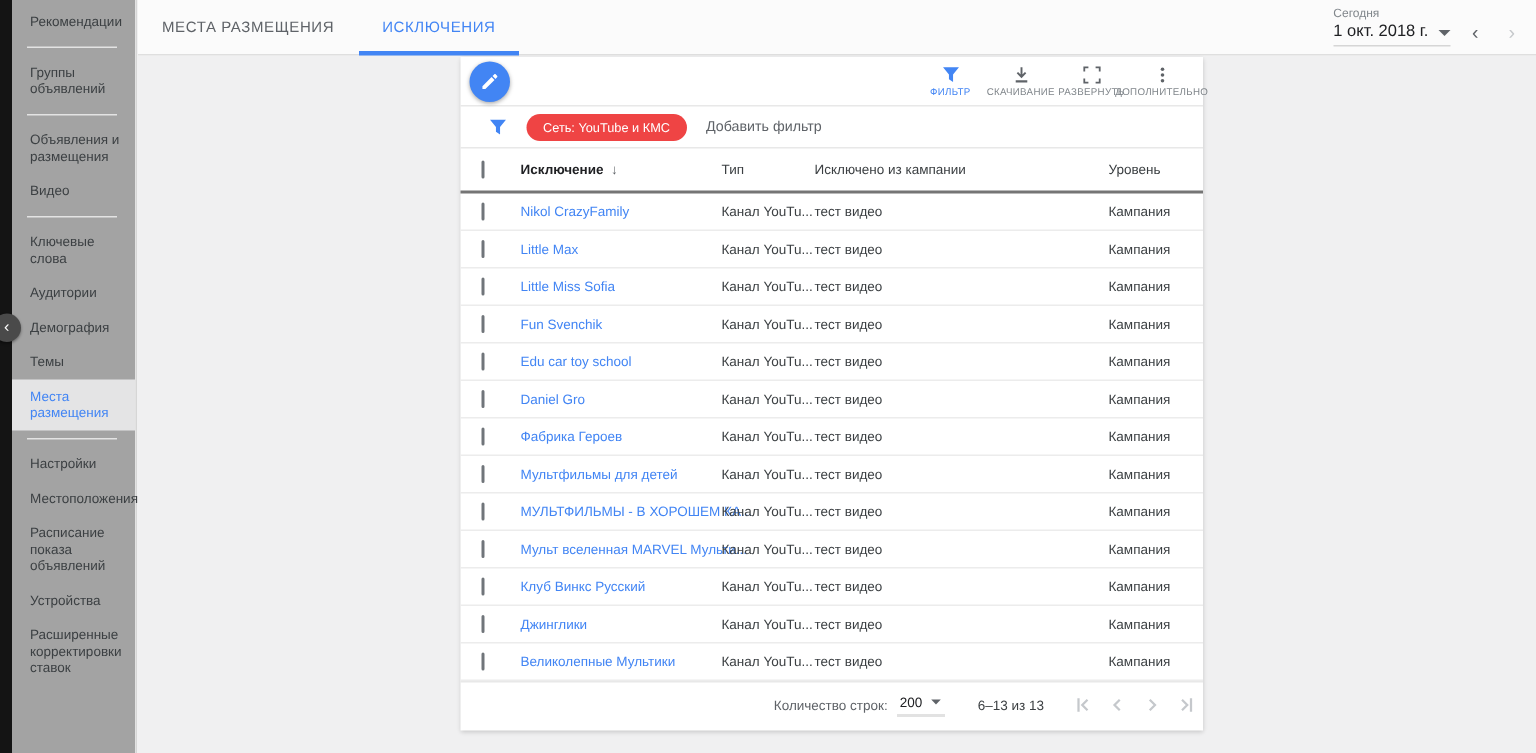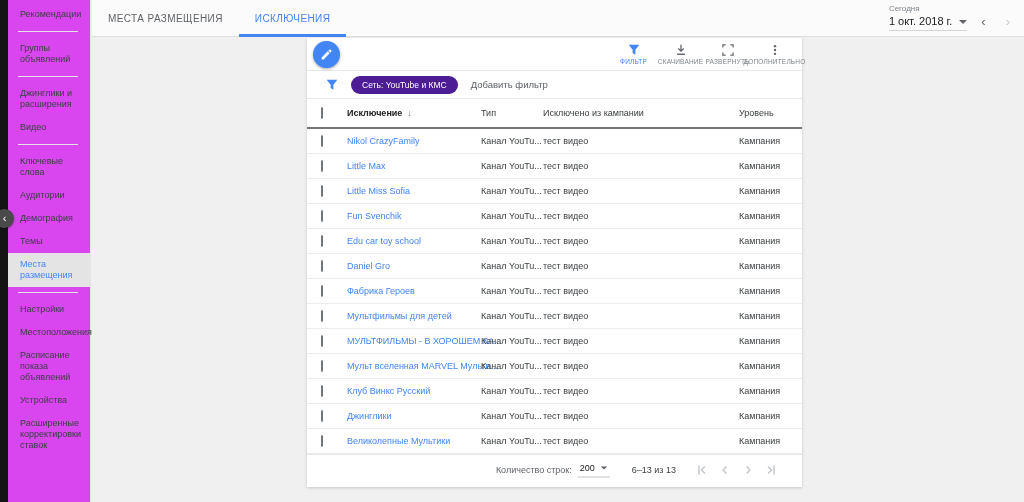--- a/index.html
+++ b/index.html
@@ -6,21 +6,21 @@
   html,body { width:1024px; height:502px; overflow:hidden; }
   body { font-family:"Liberation Sans", sans-serif; background:#f0f0f1; position:relative; color:#3c4043; }
 
   
   .black-strip { position:absolute; left:0; top:0; bottom:0; width:8px; background:#141414; z-index:8; }
   .collapse-btn { position:absolute; left:-5px; top:209px; width:19px; height:19px; border-radius:50%;
     background:#4a4a4a; color:#fff; display:flex; align-items:center; justify-content:center;
     font-size:11px; line-height:1; cursor:pointer; box-shadow:0 1px 2px rgba(0,0,0,.4); }
 
   
-  .sidebar { position:absolute; left:8px; top:0; bottom:0; width:83px; background:#d946ef;
+  .sidebar { position:absolute; left:8px; top:0; bottom:0; width:83px; background:#a3a3a3;
     border-right:1px solid #e2e2e2; padding-top:3px; z-index:2; }
   .nav-item { padding:6px 3px 6px 12px; font-size:9px; line-height:11px; color:#3c4043; cursor:pointer; }
   .nav-item.selected { background:#e4e4e5; color:#4285f4; }
   .nav-item.nav-divider { height:1px; padding:0; background:#e3e3e3; margin:5px 12px 5px 10px; cursor:default; }
 
   
   .topbar { position:absolute; left:92px; right:0; top:0; height:37px; background:#fbfbfb;
     border-bottom:1px solid #dfdfdf; z-index:1; }
   .tabs { position:absolute; left:0; top:0; height:37px; display:flex; }
   .tab { padding:0 16px; line-height:37px; font-size:10px; letter-spacing:.4px; color:#5f6368;
@@ -48,41 +48,41 @@
     box-shadow:0 1px 3px rgba(0,0,0,.35); }
   .toolbar-actions { position:absolute; right:4px; top:2px; display:flex; }
   .action { width:47px; display:flex; flex-direction:column; align-items:center; gap:2px;
     padding-top:4px; cursor:pointer; }
   .action svg { width:12px; height:12px; }
   .action .lbl { font-size:6.5px; color:#80868b; letter-spacing:.2px; white-space:nowrap; }
   .action.active .lbl { color:#4285f4; }
 
   .filter-row { height:28px; border-bottom:1px solid #e8e8e8; display:flex; align-items:center;
     padding-left:19px; }
-  .chip { background:#4c1d95; color:#fff; font-size:8.5px; padding:4px 11px; border-radius:11px;
+  .chip { background:#ef4444; color:#fff; font-size:8.5px; padding:4px 11px; border-radius:11px;
     margin-left:13px; cursor:pointer; white-space:nowrap; }
   .add-filter { font-size:9.5px; color:#5f6368; margin-left:13px; cursor:pointer; }
 
   .thead { height:30px; border-bottom:2px solid #757575; position:relative; font-size:9px; color:#5f6368; }
   .cell { position:absolute; top:50%; transform:translateY(-50%); white-space:nowrap; }
   .c-cb   { left:14px; }
   .c-name { left:40px; }
   .c-type { left:174px; }
   .c-from { left:236px; }
   .c-level{ left:432px; }
   .thead .c-name { color:#202124; font-weight:bold; }
   .sort-arrow { color:#5f6368; font-weight:normal; margin-left:5px; font-size:9px; }
 
   .trow { height:25px; border-bottom:1px solid #ececec; position:relative; font-size:9px; }
   .cb { width:12px; height:12px; border:1.5px solid #70757a; border-radius:2px; background:#fff; cursor:pointer; }
   .link { color:#4285f4; cursor:pointer; }
   .c-type,.c-from,.c-level { color:#3c4043; }
 
   .tfoot { height:30px; border-top:1px solid #e8e8e8; display:flex; align-items:center;
-    justify-content:flex-end; padding-right:20px; font-size:9px; }
+    justify-content:flex-end; font-size:9px; }
   .rows-label { color:#5f6368; }
   .rows-select { display:flex; align-items:center; gap:5px; color:#202124; margin-left:6px;
     border-bottom:2px solid #e2e2e2; padding:1px 2px 3px; cursor:pointer; }
   .rows-select .caret-down { transform:scale(.8); border-top-color:#5f6368; }
   .range { color:#3c4043; margin-left:22px; }
   .pager { display:flex; margin-left:14px; }
   .pager .pbtn { width:23px; height:16px; display:flex; align-items:center; justify-content:center; cursor:pointer; }
   .pager svg { width:12px; height:12px; stroke:#c5c8cc; stroke-width:1.5; fill:none; }
 </style>
 </head>
@@ -97,21 +97,21 @@
 <div class="sidebar">
 
     <div class="nav-item">Рекомендации</div>
 
     <div class="nav-item nav-divider"></div>
 
     <div class="nav-item">Группы объявлений</div>
 
     <div class="nav-item nav-divider"></div>
 
-    <div class="nav-item">Джинглики и расширения</div>
+    <div class="nav-item">Объявления и размещения</div>
 
     <div class="nav-item">Видео</div>
 
 
     <div class="nav-item nav-divider"></div>
 
     <div class="nav-item">Ключевые слова</div>
 
     <div class="nav-item">Аудитории</div>
 

